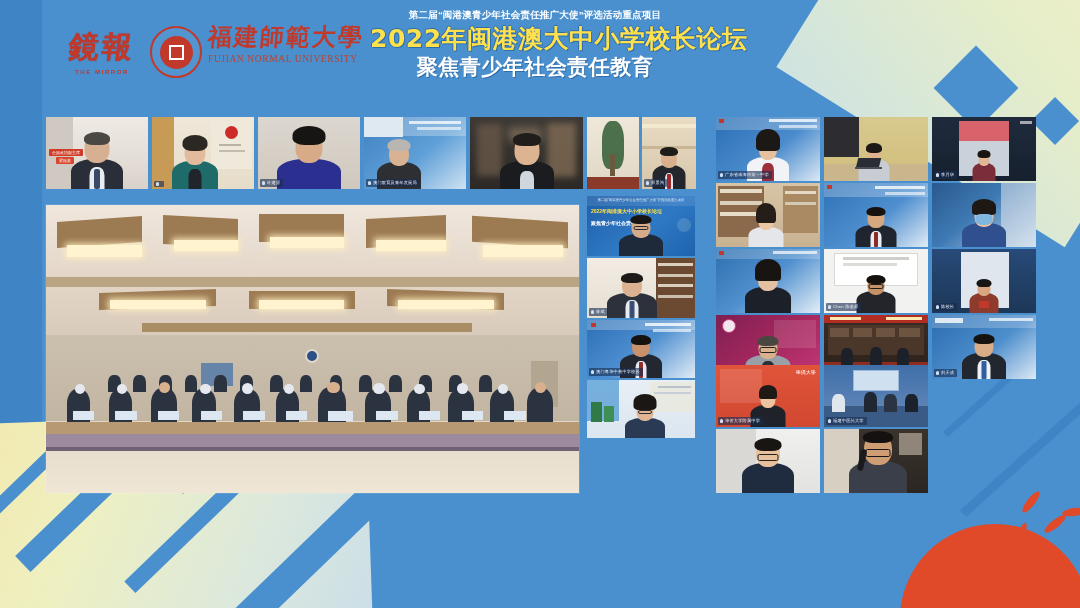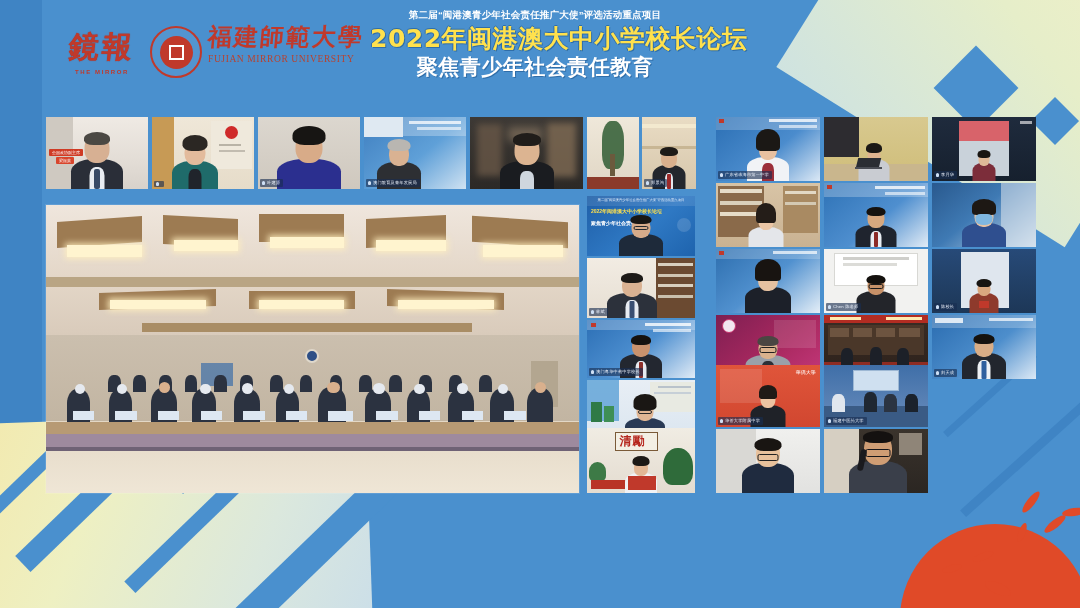--- a/index.html
+++ b/index.html
@@ -286,21 +286,21 @@
       <div class="en">THE MIRROR</div>
     </div>
 
     <div class="logo-fnu">
       <div class="fnu-seal">
         <div class="inner"></div>
         <div class="glyph"></div>
       </div>
       <div class="fnu-text">
         <div class="cn">福建師範大學</div>
-        <div class="en">FUJIAN MIRROR UNIVERSITY</div>
+        <div class="en">FUJIAN NORMAL UNIVERSITY</div>
       </div>
     </div>
 
     <div class="title-block">
       <div class="title-kicker">第二届“闽港澳青少年社会责任推广大使”评选活动重点项目</div>
       <div class="title-main">2022年闽港澳大中小学校长论坛</div>
       <div class="title-sub">聚焦青少年社会责任教育</div>
     </div>
   </div>
 
@@ -559,34 +559,20 @@
     <div style="position:absolute;right:4%;top:10%;width:30%;height:4%;background:#b9c2cb;"></div>
     <div style="position:absolute;right:4%;top:20%;width:34%;height:4%;background:#c6cfd7;"></div>
     <div class="person" style="width:42px;height:32px;left:54%;">
       <div class="body" style="width:40px;height:20px;background:#2a3a55;"></div>
       <div class="head" style="bottom:17px;width:17px;height:19px;background:#e0b694;"></div>
       <div class="hair" style="bottom:28px;width:23px;height:16px;background:#1a1714;border-radius:50% 50% 22% 22%;"></div>
       <div class="glasses" style="bottom:24px;width:14px;height:4px;border-color:#2a2a2a;"></div>
     </div>
   </div>
 
-  <div class="tile" style="left:587px; top:428px; width:108px; height:65px;">
-    <div class="scene" style="background:linear-gradient(180deg,#f0ece3 0%,#e4dcd0 100%);"></div>
-    <div style="position:absolute;left:26%;top:6%;width:40%;height:30%;background:#f3efe4;border:1.5px solid #7a5a38;"></div>
-    <div style="position:absolute;left:30%;top:11%;width:30%;height:20%;color:#b6271e;font-size:12px;font-weight:bold;font-family:'DejaVu Serif',serif;line-height:1;letter-spacing:1px;">清勵</div>
-    <div style="position:absolute;right:2%;top:30%;width:28%;height:58%;background:#2f6b3a;border-radius:48% 48% 30% 30%;"></div>
-    <div style="position:absolute;left:2%;top:52%;width:16%;height:30%;background:#3d7a46;border-radius:48% 48% 26% 26%;"></div>
-    <div style="position:absolute;left:4%;bottom:6%;width:36%;height:14%;background:#b93427;"></div>
-    <div class="person" style="width:34px;height:32px;left:50%;">
-      <div class="body" style="width:32px;height:20px;background:#f0f2f5;"></div>
-      <div class="head" style="bottom:17px;width:14px;height:16px;background:#e2b795;"></div>
-      <div class="hair" style="bottom:27px;width:17px;height:10px;background:#1c1916;"></div>
-    </div>
-    <div style="position:absolute;left:38%;bottom:4%;width:26%;height:22%;background:#c0392b;"></div>
-  </div>
 
   <div class="tile" style="left:716px; top:117px; width:104px; height:64px;">
     <div class="scene" style="background:linear-gradient(140deg,#2b6fb4 0%,#4b8ccd 55%,#dbe8f5 100%);"></div>
     <div style="position:absolute;left:0;top:0;width:100%;height:20%;background:rgba(255,255,255,0.22);"></div>
     <div style="position:absolute;left:3px;top:2px;width:5px;height:4px;background:#c0392b;"></div>
     <div style="position:absolute;right:3px;top:2px;width:48px;height:3px;background:rgba(255,255,255,0.78);"></div>
     <div style="position:absolute;right:3px;top:8px;width:38px;height:3px;background:rgba(255,255,255,0.6);"></div>
     <div class="person" style="width:44px;height:42px;">
       <div class="body" style="width:42px;height:24px;background:#f1f3f6;"></div>
       <div class="shirt" style="width:12px;height:18px;background:#9b2f3a;"></div>

